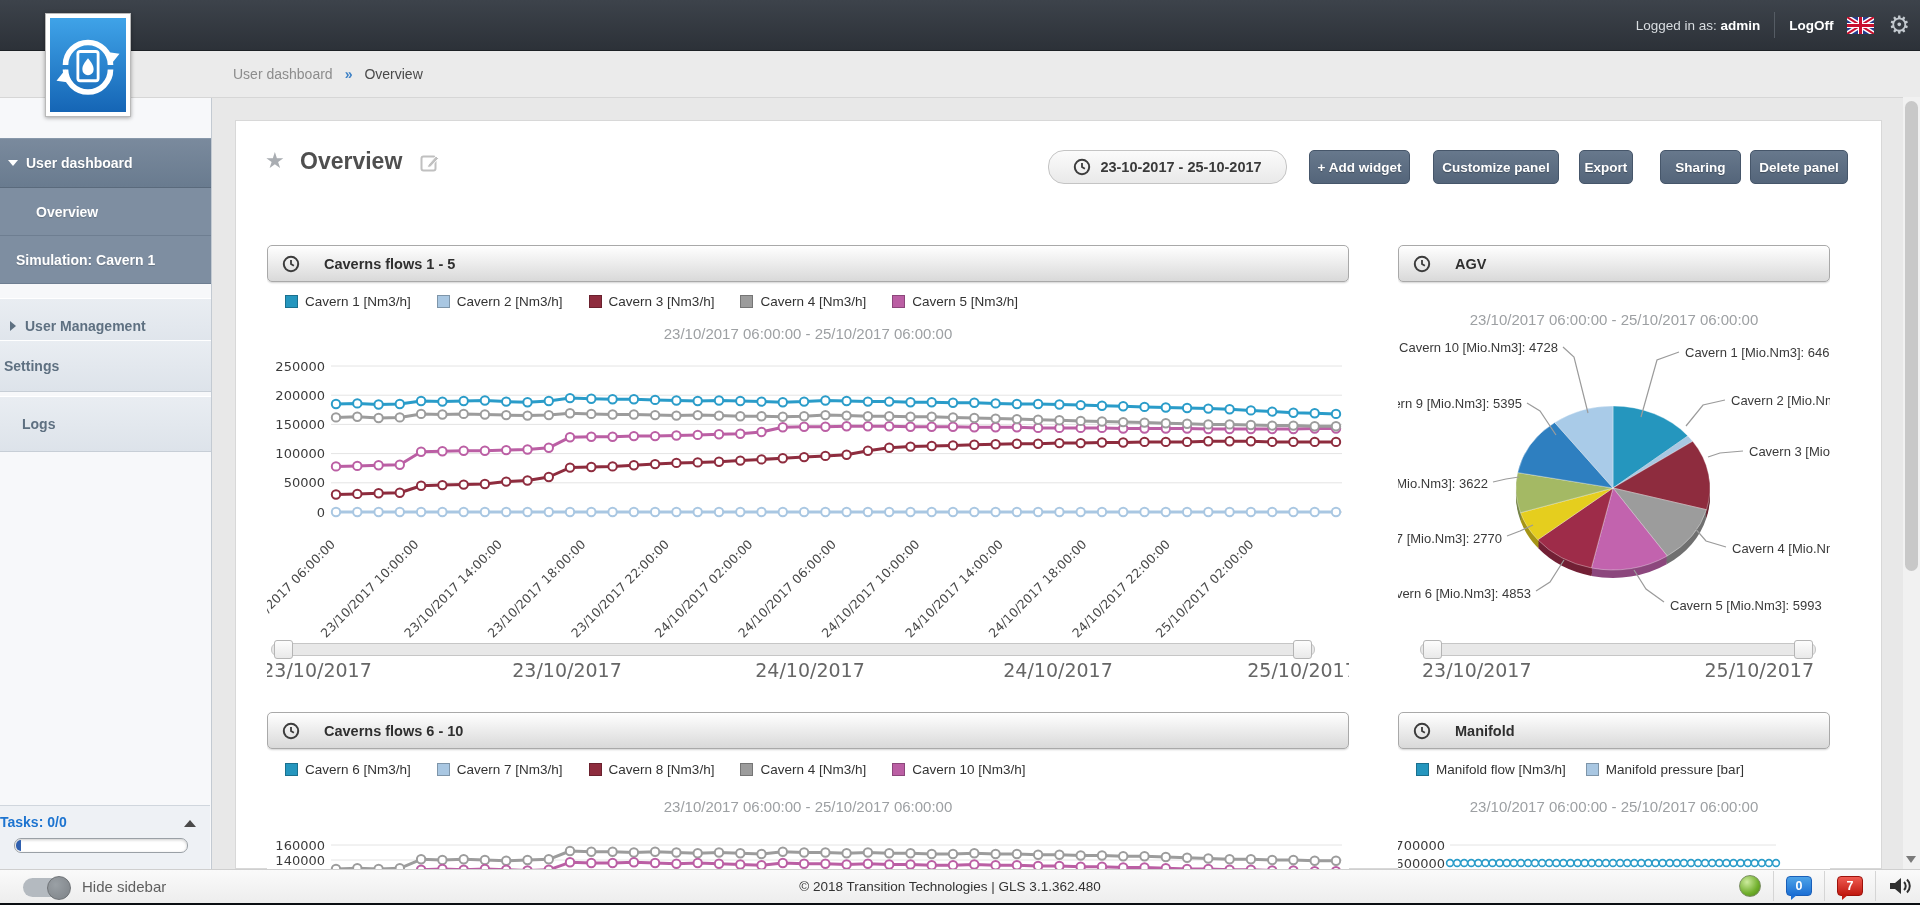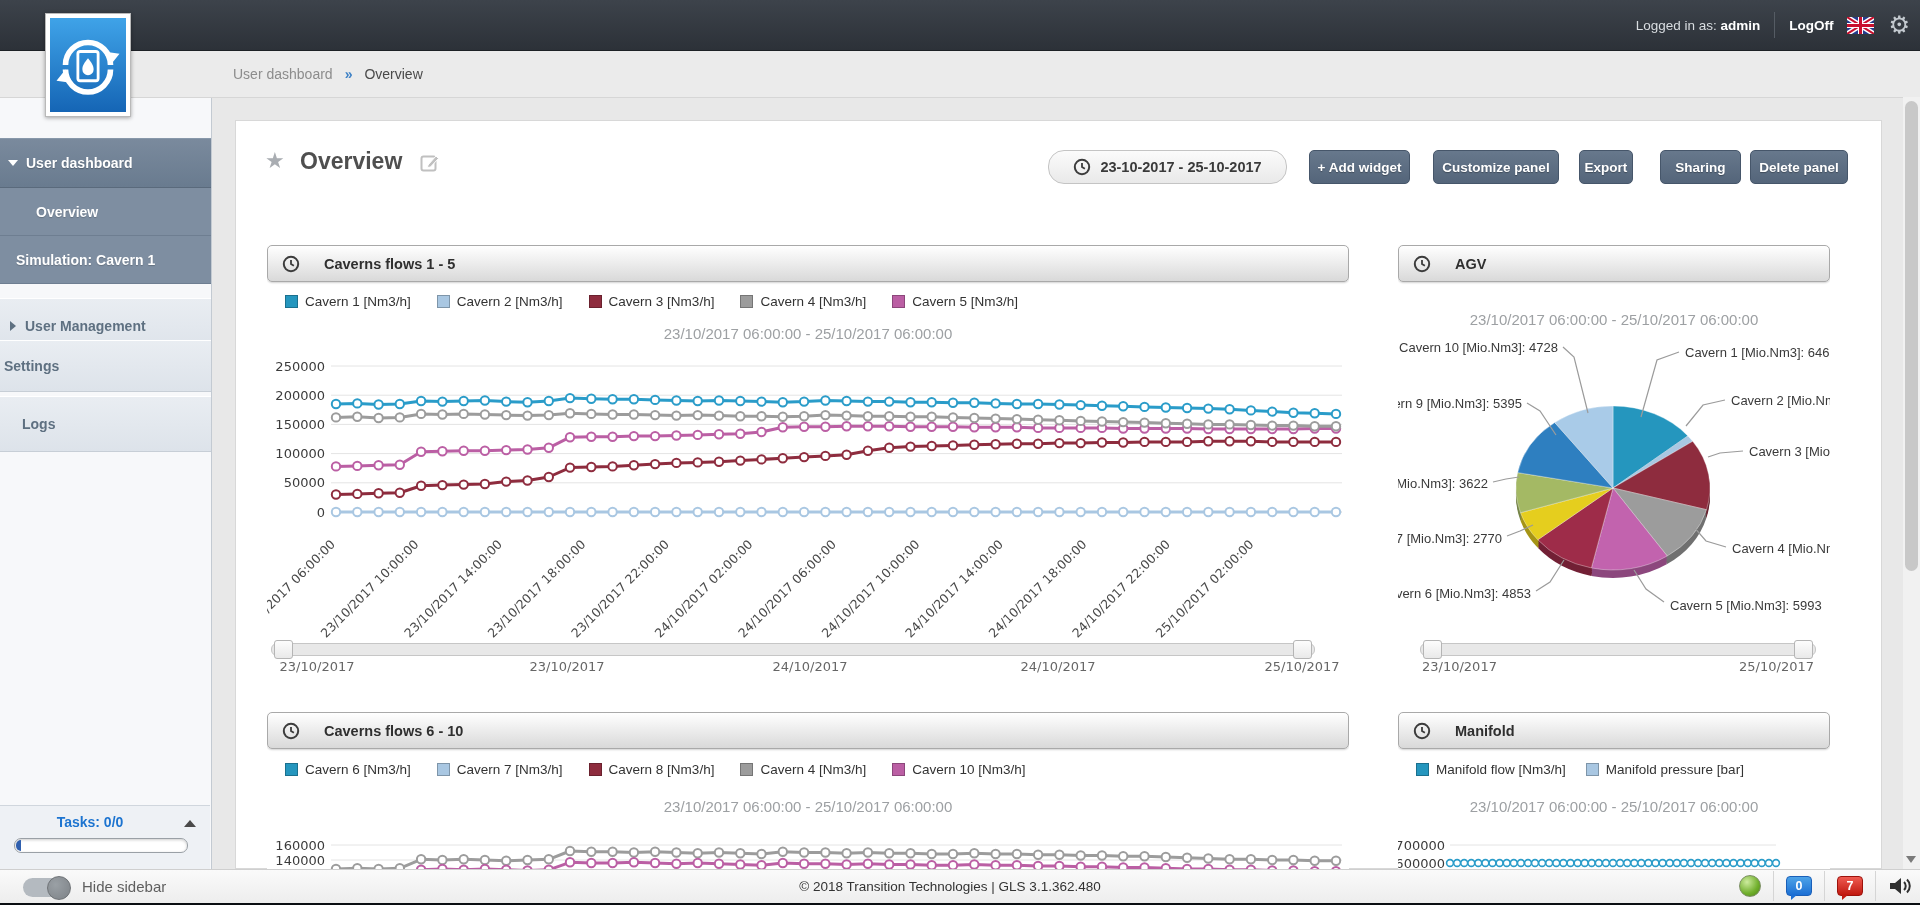--- a/index.html
+++ b/index.html
@@ -29,21 +29,21 @@
   .bc-cur{color:#4a4a4a}
   
   .sidebar{left:0;top:97px;width:211px;height:772px;background:#f7f8fa;border-right:1px solid #c3cad2;z-index:10}
   .side-item{position:absolute;left:0;width:211px;display:flex;align-items:center;font-size:14px;font-weight:bold;cursor:pointer;box-sizing:border-box}
   .side-dark{background:linear-gradient(#7a8a9d,#697b8f);color:#fff;border-top:1px solid #8898aa;border-bottom:1px solid #5a6a7c;text-shadow:0 1px 1px rgba(0,0,0,.25)}
   .side-sub{background:#7e8ea1;color:#fff;border-bottom:1px solid #6e7e91;text-shadow:0 1px 1px rgba(0,0,0,.2)}
   .side-light{background:linear-gradient(#e9edf2,#dde3ea);color:#5e7081;border-top:1px solid #fff;border-bottom:1px solid #c7ced6}
   .caret-down{width:0;height:0;border-left:5px solid transparent;border-right:5px solid transparent;border-top:6px solid #fff;margin:0 8px 0 8px}
   .caret-right{width:0;height:0;border-top:5px solid transparent;border-bottom:5px solid transparent;border-left:6px solid #5e7081;margin:0 9px 0 10px}
   .tasks-box{left:0;top:708px;width:210px;height:64px;position:absolute;background:#eef1f5;border-top:1px solid #d0d6dd}
-  .tasks-label{position:absolute;left:0;top:8px;width:180px;text-align:center;color:#1d74d0;font-weight:bold;font-size:14px}
+  .tasks-label{position:absolute;left:0;top:8px;width:180px;color:#1d74d0;font-weight:bold;font-size:14px}
   .tasks-arrow{position:absolute;right:14px;top:14px;width:0;height:0;border-left:6px solid transparent;border-right:6px solid transparent;border-bottom:7px solid #4a4a4a;cursor:pointer}
   .tasks-progress{position:absolute;left:14px;top:32px;width:172px;height:13px;background:#fff;border:1px solid #9aa0a6;border-radius:7px;box-shadow:inset 0 1px 3px rgba(0,0,0,.2)}
   .tasks-progress i{position:absolute;left:1px;top:1px;width:5px;height:11px;background:#2f5fae;border-radius:5px 0 0 5px}
   
   .panel{left:235px;top:120px;width:1647px;height:749px;background:#fff;border:1px solid #d8d8d8;box-sizing:border-box;z-index:5}
   .star{left:265px;top:148px;font-size:22px;color:#a9adb2;cursor:pointer;z-index:6}
   .page-title{left:300px;top:148px;font-size:23px;font-weight:bold;color:#4f4f4f;z-index:6}
   .edit-ic{left:420px;top:153px;z-index:6;cursor:pointer}
   .date-btn{left:1048px;top:150px;width:239px;height:34px;background:linear-gradient(#fbfbfb,#e9e9e9);
     border:1px solid #c4c4c4;border-radius:16px;display:flex;align-items:center;justify-content:center;gap:9px;
@@ -62,21 +62,21 @@
   .chip{display:flex;align-items:center;gap:7px;font-size:13.5px;color:#333}
   .chip i{width:13px;height:13px;display:inline-block;border:1px solid rgba(0,0,0,.25);box-sizing:border-box}
   .w-sub{position:absolute;left:0;right:0;text-align:center;font-size:15px;color:#9da0a3}
   .chart-host{position:absolute;left:0;top:0;right:0;bottom:0}
   .chart-host svg{position:absolute;left:0;top:0}
   .ytick{font-size:13px;fill:#3b3b3b;font-family:"DejaVu Sans",sans-serif}
   .xtick{font-size:12.5px;fill:#4a4a4a;font-family:"DejaVu Sans",sans-serif}
   .slider{position:absolute;height:11px;background:#e8e8e8;border:1px solid #c6c6c6;border-radius:6px;cursor:pointer}
   .s-handle{position:absolute;top:-4px;width:17px;height:17px;background:linear-gradient(#fdfdfd,#e9e9e9);
     border:1px solid #b5b5b5;border-radius:3px;cursor:ew-resize}
-  .slider-labels span{position:absolute;font-size:13px;color:#666;font-family:"DejaVu Sans",sans-serif;white-space:nowrap}
+  .slider-labels span{position:absolute;font-size:19px;color:#666;font-family:"DejaVu Sans",sans-serif;white-space:nowrap}
   .pie-label{position:absolute;font-size:13px;color:#3a3a3a;white-space:nowrap}
   
   .footer{left:0;top:869px;width:1920px;height:34px;background:linear-gradient(#fafafa,#ededed);
     border-top:1px solid #cfcfcf;z-index:50}
   .blackstrip{left:0;top:903px;width:1920px;height:2px;background:#0b0e12;z-index:51}
   .toggle{position:absolute;left:23px;top:8px;width:46px;height:19px;background:#b4bac0;border-radius:10px;cursor:pointer}
   .toggle i{position:absolute;right:-2px;top:-2px;width:22px;height:22px;background:radial-gradient(circle at 35% 35%,#9aa0a5,#7d8287);border:1px solid #6f7377;border-radius:50%}
   .hide-label{position:absolute;left:82px;top:8px;font-size:15px;color:#5f5f5f}
   .copyright{position:absolute;left:0;width:1900px;top:9px;text-align:center;font-size:13.5px;color:#333}
   .f-right{position:absolute;right:6px;top:0;height:32px;display:flex;align-items:center;gap:12px}

